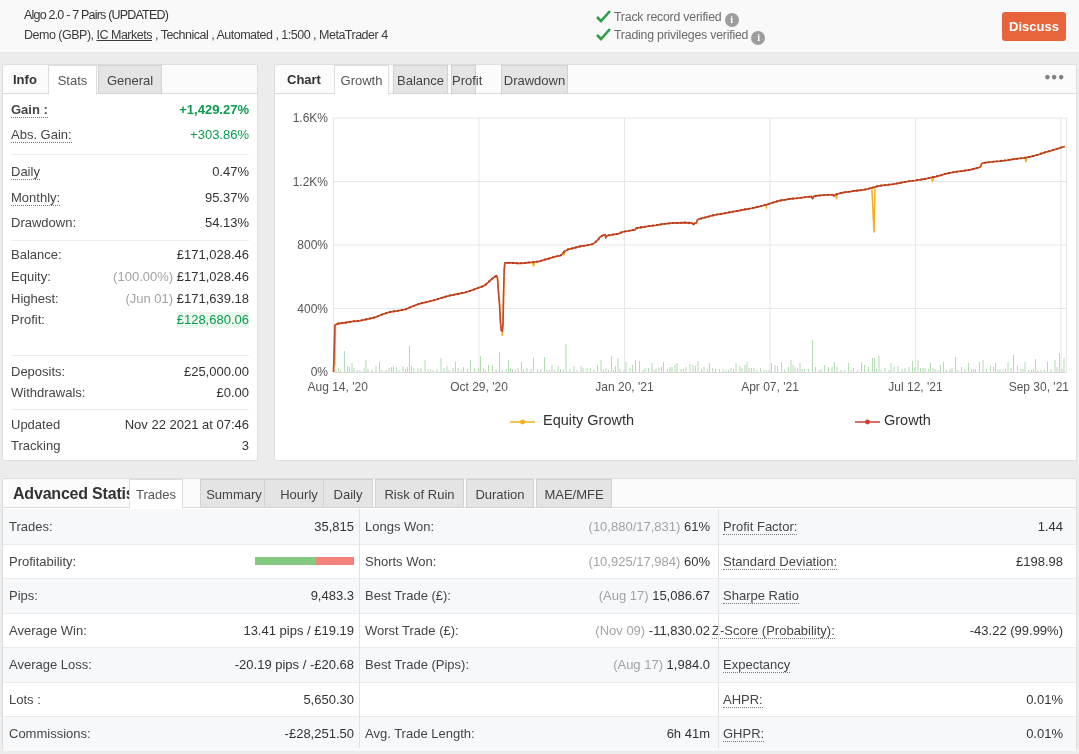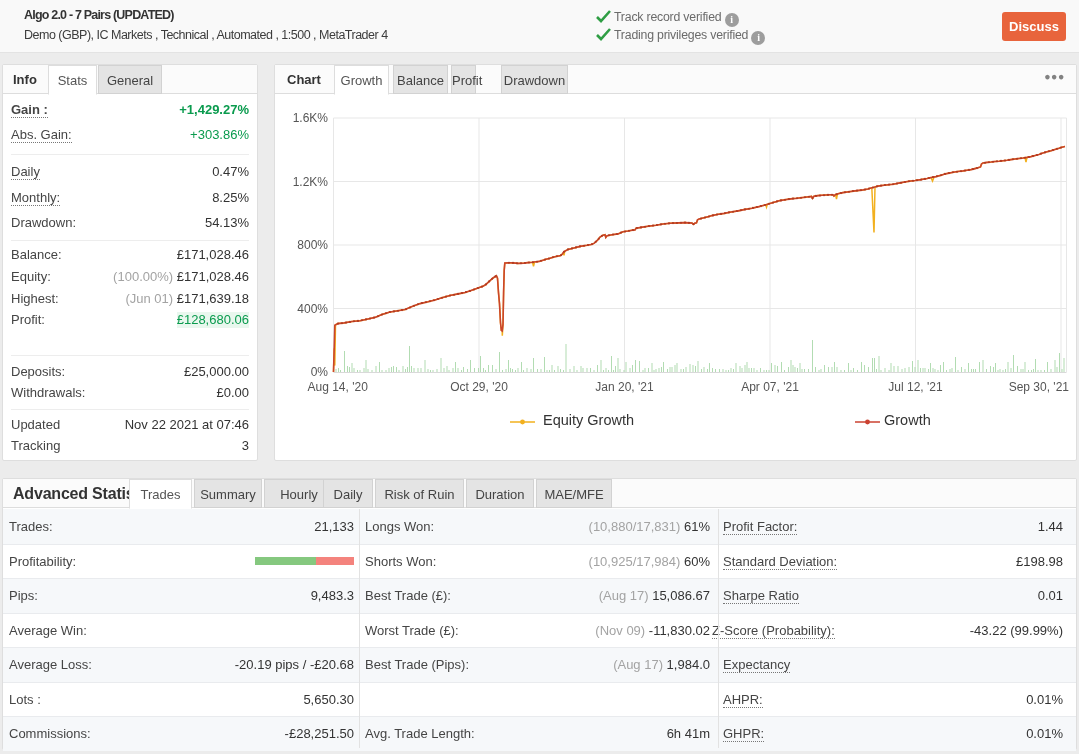--- a/index.html
+++ b/index.html
@@ -1,18 +1,18 @@
 <!DOCTYPE html>
 <html><head><meta charset="utf-8"><style>
 *{margin:0;padding:0;box-sizing:border-box}
 body{width:1079px;height:754px;position:relative;background:#ececec;font-family:"Liberation Sans",sans-serif;font-size:13px;color:#444;overflow:hidden}
 .topbar{position:absolute;left:0;top:0;width:1079px;height:53px;background:#f9f9f9;border-bottom:1px solid #e3e3e3}
-.title1{position:absolute;left:24px;top:8px;font-weight:bold;color:#333;font-size:12.5px;letter-spacing:-0.8px}
+.title1{position:absolute;left:24px;top:8px;font-weight:normal;color:#333;font-size:12.5px;letter-spacing:-0.8px}
 .title2{position:absolute;left:24px;top:28px;color:#3c3c3c;font-size:12.5px;letter-spacing:-0.5px}
-.title2 a{color:#3c3c3c;}
+.title2 a{color:#3c3c3c;text-decoration:underline}
 .verif{position:absolute;left:596px;top:9px;color:#6b6b6b;font-size:12.3px;letter-spacing:-0.2px}
 .vrow{height:17px;line-height:17px;margin-bottom:1px}
 .vrow svg{vertical-align:-2px}
 .infoc{display:inline-block;width:14px;height:14px;border-radius:50%;background:#9d9d9d;color:#fff;text-align:center;font-size:10px;line-height:14px;font-weight:bold;vertical-align:-2px;font-family:"Liberation Serif",serif}
 .discuss{position:absolute;left:1002px;top:12px;width:64px;height:29px;background:#e8643c;color:#fff;font-weight:bold;font-size:13px;text-align:center;line-height:29px;border-radius:3px}
 .panel{position:absolute;background:#fff;border:1px solid #dedede;border-radius:2px}
 #lpanel{left:2px;top:64px;width:256px;height:397px}
 #cpanel{left:274px;top:64px;width:803px;height:397px}
 #bpanel{left:2px;top:478px;width:1075px;height:272px}
 .tabbar{position:absolute;left:0;top:0;right:0;height:29px;background:#fbfbfb;border-bottom:1px solid #ddd}
@@ -55,21 +55,21 @@
 
 <div class="panel" id="lpanel">
   <div class="tabbar"></div>
   <div class="tablabel" style="left:10px">Info</div>
   <div class="tab act" style="left:45px;width:49px">Stats</div>
   <div class="tab" style="left:95px;width:64px">General</div>
   <div class="lrow" style="top:37px"><span class="lb dot" style="font-weight:bold;">Gain :</span><span class="lv grn" style="font-weight:bold">+1,429.27%</span></div>
   <div class="lrow" style="top:62px"><span class="lb dot" style="">Abs. Gain:</span><span class="lv grn">+303.86%</span></div>
   <div class="sep" style="top:89px"></div>
   <div class="lrow" style="top:99px"><span class="lb dot" style="">Daily</span><span class="lv">0.47%</span></div>
-  <div class="lrow" style="top:125px"><span class="lb dot" style="">Monthly:</span><span class="lv">8.25%</span></div>
+  <div class="lrow" style="top:125px"><span class="lb dot" style="">Monthly:</span><span class="lv">95.37%</span></div>
   <div class="lrow" style="top:150px"><span class="lb" style="">Drawdown:</span><span class="lv">54.13%</span></div>
   <div class="sep" style="top:175px"></div>
   <div class="lrow" style="top:182px"><span class="lb" style="">Balance:</span><span class="lv">£171,028.46</span></div>
   <div class="lrow" style="top:204px"><span class="lb" style="">Equity:</span><span class="lv"><span class="gray">(100.00%)</span> £171,028.46</span></div>
   <div class="lrow" style="top:226px"><span class="lb" style="">Highest:</span><span class="lv"><span class="gray">(Jun 01)</span> £171,639.18</span></div>
   <div class="lrow" style="top:247px"><span class="lb" style="">Profit:</span><span class="lv grn" style="background:#e9f7ee">£128,680.06</span></div>
   <div class="sep" style="top:290px"></div>
   <div class="lrow" style="top:299px"><span class="lb" style="">Deposits:</span><span class="lv">£25,000.00</span></div>
   <div class="lrow" style="top:320px"><span class="lb" style="">Withdrawals:</span><span class="lv">£0.00</span></div>
   <div class="sep" style="top:344px"></div>
@@ -551,55 +551,55 @@
     </svg>
   <svg style="position:absolute;left:580px;top:352px" width="25" height="10">
       <line x1="0" y1="5" x2="25" y2="5" stroke="#cb4231" stroke-width="1.5"></line>
       <circle cx="12.5" cy="5" r="2.4" fill="#cb4231"></circle>
     </svg>
 </div>
 
 <div class="panel" id="bpanel">
   <div class="tabbar"></div>
   <div class="tablabel" style="left:10px;font-size:16px;letter-spacing:-0.2px">Advanced Statistics</div>
-  <div class="tab act" style="left:126px;width:63px">Trades</div>
-  <div class="tab" style="left:191px;width:68px">Summary</div>
+  <div class="tab act" style="left:126px;width:54px">Trades</div>
+  <div class="tab" style="left:197px;width:68px">Summary</div>
   <div class="tab" style="left:261px;width:70px">Hourly</div>
   <div class="tab" style="left:320px;width:50px">Daily</div>
   <div class="tab" style="left:372px;width:89px">Risk of Ruin</div>
   <div class="tab" style="left:463px;width:68px">Duration</div>
   <div class="tab" style="left:533px;width:76px">MAE/MFE</div>
   <div class="brow bodd" style="top:30.0px">
   <span class="cell-l" style="left:6px">Trades:</span>
-      <span class="cell-v" style="left:151px;width:200px">21,133</span>
+      <span class="cell-v" style="left:151px;width:200px">35,815</span>
   <span class="cell-l" style="left:362px">Longs Won:</span>
       <span class="cell-v" style="left:480px;width:227px"><span class="gray">(10,880/17,831)</span> 61%</span>
   <span class="cell-l" style="left:720px"><span class="dot">Profit Factor:</span></span>
       <span class="cell-v" style="left:830px;width:230px">1.44</span>
   </div>
   <div class="brow" style="top:64.5px">
   <span class="cell-l" style="left:6px">Profitability:</span>
       <span class="cell-v" style="left:151px;width:200px"><span style="display:inline-block;vertical-align:middle;width:99px;height:8px;margin-bottom:3px"><span style="display:inline-block;float:left;width:61px;height:8px;background:#85c87f"></span><span style="display:inline-block;float:left;width:38px;height:8px;background:#f4837d"></span></span></span>
   <span class="cell-l" style="left:362px">Shorts Won:</span>
       <span class="cell-v" style="left:480px;width:227px"><span class="gray">(10,925/17,984)</span> 60%</span>
   <span class="cell-l" style="left:720px"><span class="dot">Standard Deviation:</span></span>
       <span class="cell-v" style="left:830px;width:230px">£198.98</span>
   </div>
   <div class="bsep" style="top:64.5px"></div>
   <div class="brow bodd" style="top:99.0px">
   <span class="cell-l" style="left:6px">Pips:</span>
       <span class="cell-v" style="left:151px;width:200px">9,483.3</span>
   <span class="cell-l" style="left:362px">Best Trade (£):</span>
       <span class="cell-v" style="left:480px;width:227px"><span class="gray">(Aug 17)</span> 15,086.67</span>
   <span class="cell-l" style="left:720px"><span class="dot">Sharpe Ratio</span></span>
-      <span class="cell-v" style="left:830px;width:230px">0.01</span>
   </div>
   <div class="bsep" style="top:99.0px"></div>
   <div class="brow" style="top:133.5px">
   <span class="cell-l" style="left:6px">Average Win:</span>
+      <span class="cell-v" style="left:151px;width:200px">13.41 pips / £19.19</span>
   <span class="cell-l" style="left:362px">Worst Trade (£):</span>
       <span class="cell-v" style="left:480px;width:227px"><span class="gray">(Nov 09)</span> -11,830.02</span>
   <span class="cell-l" style="left:709px"><span class="dot">Z-Score (Probability):</span></span>
       <span class="cell-v" style="left:830px;width:230px">-43.22 (99.99%)</span>
   </div>
   <div class="bsep" style="top:133.5px"></div>
   <div class="brow bodd" style="top:168.0px">
   <span class="cell-l" style="left:6px">Average Loss:</span>
       <span class="cell-v" style="left:151px;width:200px">-20.19 pips / -£20.68</span>
   <span class="cell-l" style="left:362px">Best Trade (Pips):</span>

